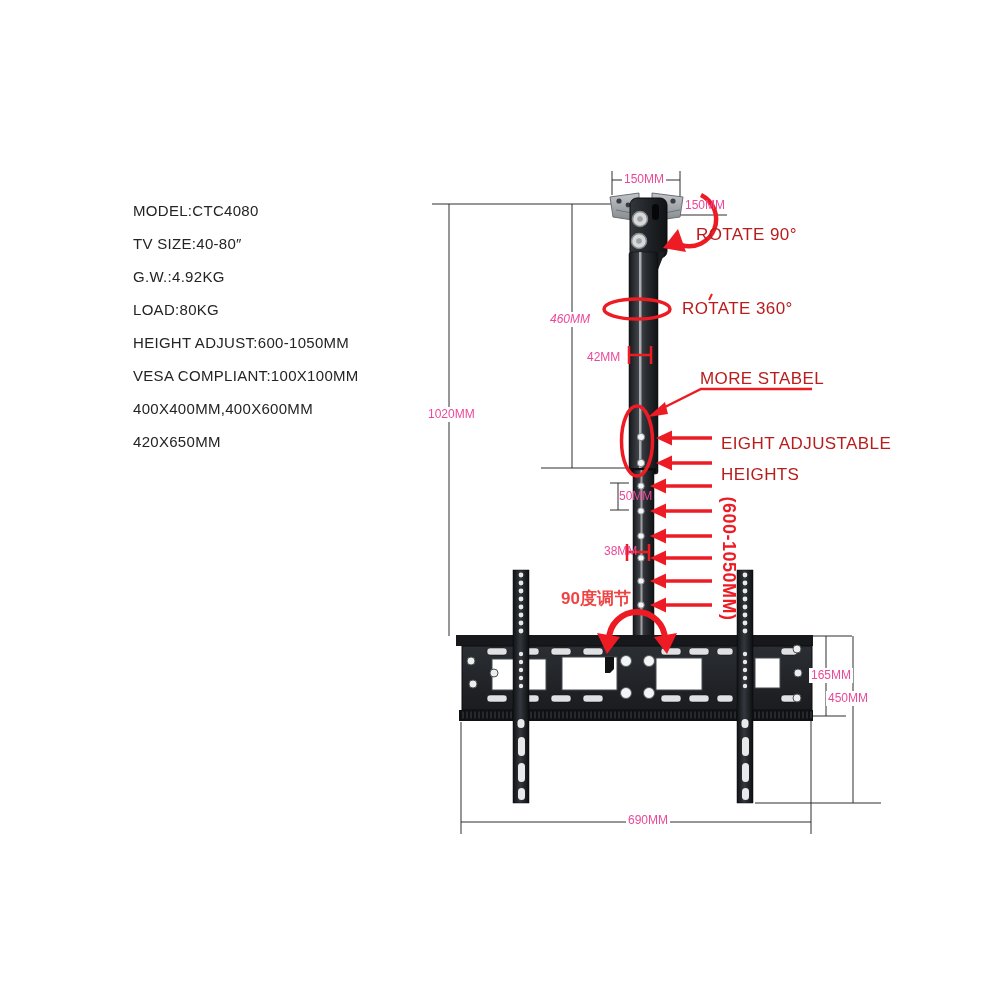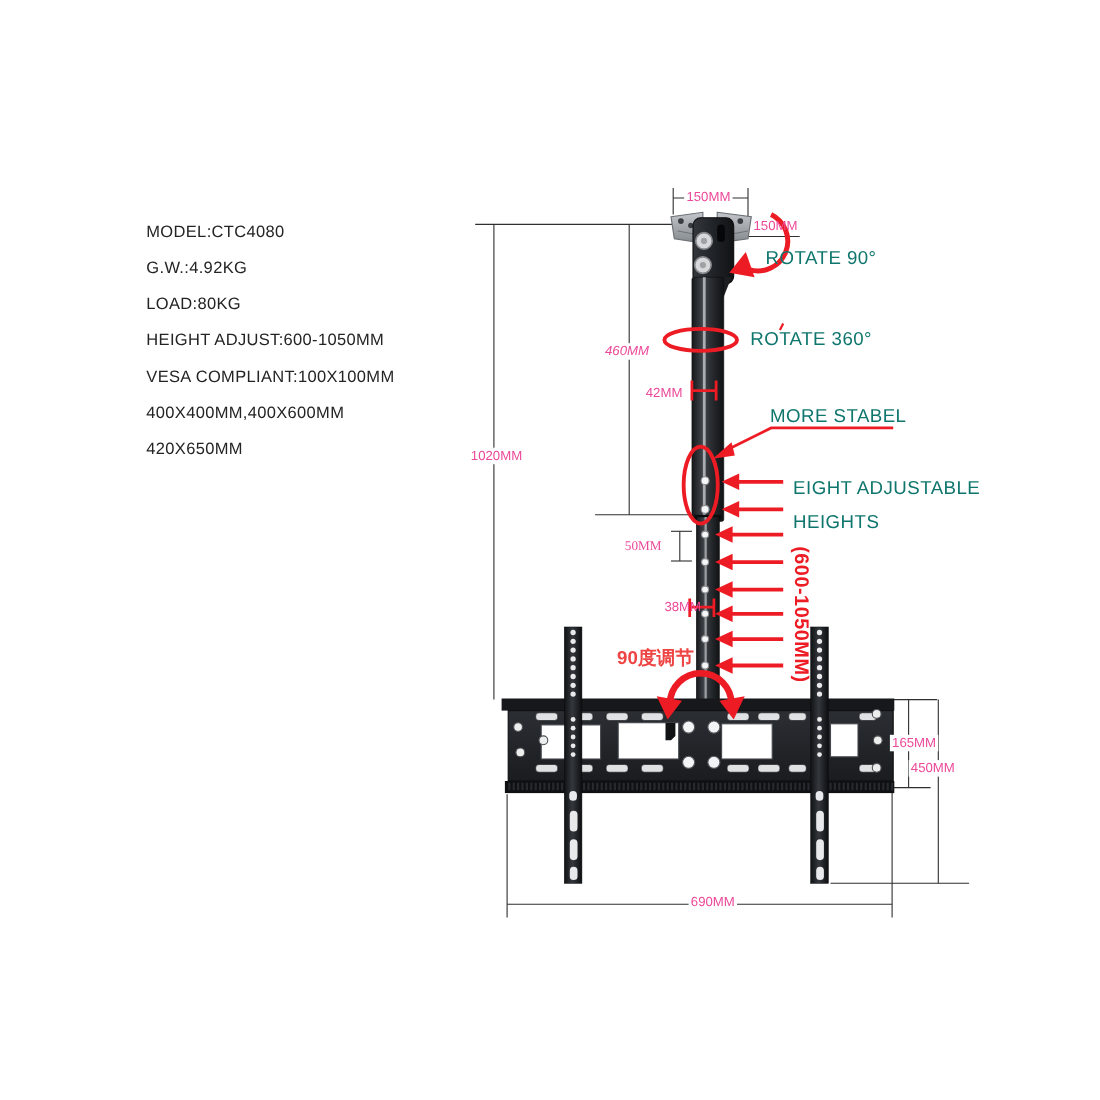--- a/index.html
+++ b/index.html
@@ -2,21 +2,21 @@
 <html><head>
 <meta charset="utf-8">
 <style>
   html,body{margin:0;padding:0;background:#fff;}
   #canvas{position:relative;width:1000px;height:1000px;background:#ffffff;overflow:hidden;
           font-family:"Liberation Sans", sans-serif;}
   #drawing{position:absolute;left:0;top:0;}
   .spec-block{position:absolute;left:133px;top:162px;margin-top:32px;}
   .spec-line{height:33px;line-height:33px;font-size:15px;color:#242424;letter-spacing:0.3px;white-space:nowrap;}
   .dim{position:absolute;font-size:12px;color:#ec4899;background:#fff;padding:0 2px;white-space:nowrap;line-height:15px;}
-  .red{position:absolute;font-size:17px;color:#0f766e;letter-spacing:0.4px;white-space:nowrap;line-height:18px;}
+  .red{position:absolute;font-size:17px;color:#b91c1c;letter-spacing:0.4px;white-space:nowrap;line-height:18px;}
   .red-cn{position:absolute;font-size:17px;color:#ef4444;font-weight:700;white-space:nowrap;line-height:18px;}
   .red-vert{position:absolute;left:666px;top:548px;width:124px;text-align:center;font-size:18px;font-weight:700;
             color:#ed1c24;transform:rotate(90deg);transform-origin:center;white-space:nowrap;letter-spacing:0.5px;}
 </style>
 </head>
 <body>
 
 <div id="canvas">
 
   <svg id="drawing" width="1000" height="1000" viewBox="0 0 1000 1000">
@@ -236,34 +236,35 @@
         <path d="M629,346 V364 M629,355 H651 M651,346 V364"></path>
       </g>
       <g stroke-width="2.5">
         <path d="M627,544 V561 M627,552 H649 M649,544 V561"></path>
       </g>
     </g>
   </svg>
 
   <div class="spec-block">
     <div class="spec-line">MODEL:CTC4080</div>
+    <div class="spec-line">TV SIZE:40-80″</div>
     <div class="spec-line">G.W.:4.92KG</div>
     <div class="spec-line">LOAD:80KG</div>
     <div class="spec-line">HEIGHT ADJUST:600-1050MM</div>
     <div class="spec-line">VESA COMPLIANT:100X100MM</div>
     <div class="spec-line">400X400MM,400X600MM</div>
     <div class="spec-line">420X650MM</div>
   </div>
 
   <div class="dim" style="left:622px;top:172px;">150MM</div>
   <div class="dim" style="left:683px;top:198px;background:none;">150MM</div>
   <div class="dim" style="left:548px;top:312px;font-style:italic;">460MM</div>
   <div class="dim" style="left:585px;top:350px;background:none;">42MM</div>
   <div class="dim" style="left:426px;top:407px;text-align:right;">1020MM</div>
-  <div class="dim" style="left:566px;top:489px;background:none;font-family:Liberation Serif, serif;">50MM</div>
+  <div class="dim" style="left:617px;top:489px;background:none;">50MM</div>
   <div class="dim" style="left:602px;top:544px;background:none;">38MM</div>
   <div class="dim" style="left:809px;top:668px;">165MM</div>
   <div class="dim" style="left:826px;top:691px;">450MM</div>
   <div class="dim" style="left:626px;top:813px;">690MM</div>
 
   <div class="red" style="left:696px;top:226px;">ROTATE 90°</div>
   <div class="red" style="left:682px;top:300px;">ROTATE 360°</div>
   <div class="red" style="left:700px;top:370px;text-align:center;">MORE STABEL</div>
   <div class="red" style="left:721px;top:435px;">EIGHT ADJUSTABLE</div>
   <div class="red" style="left:721px;top:466px;">HEIGHTS</div>

